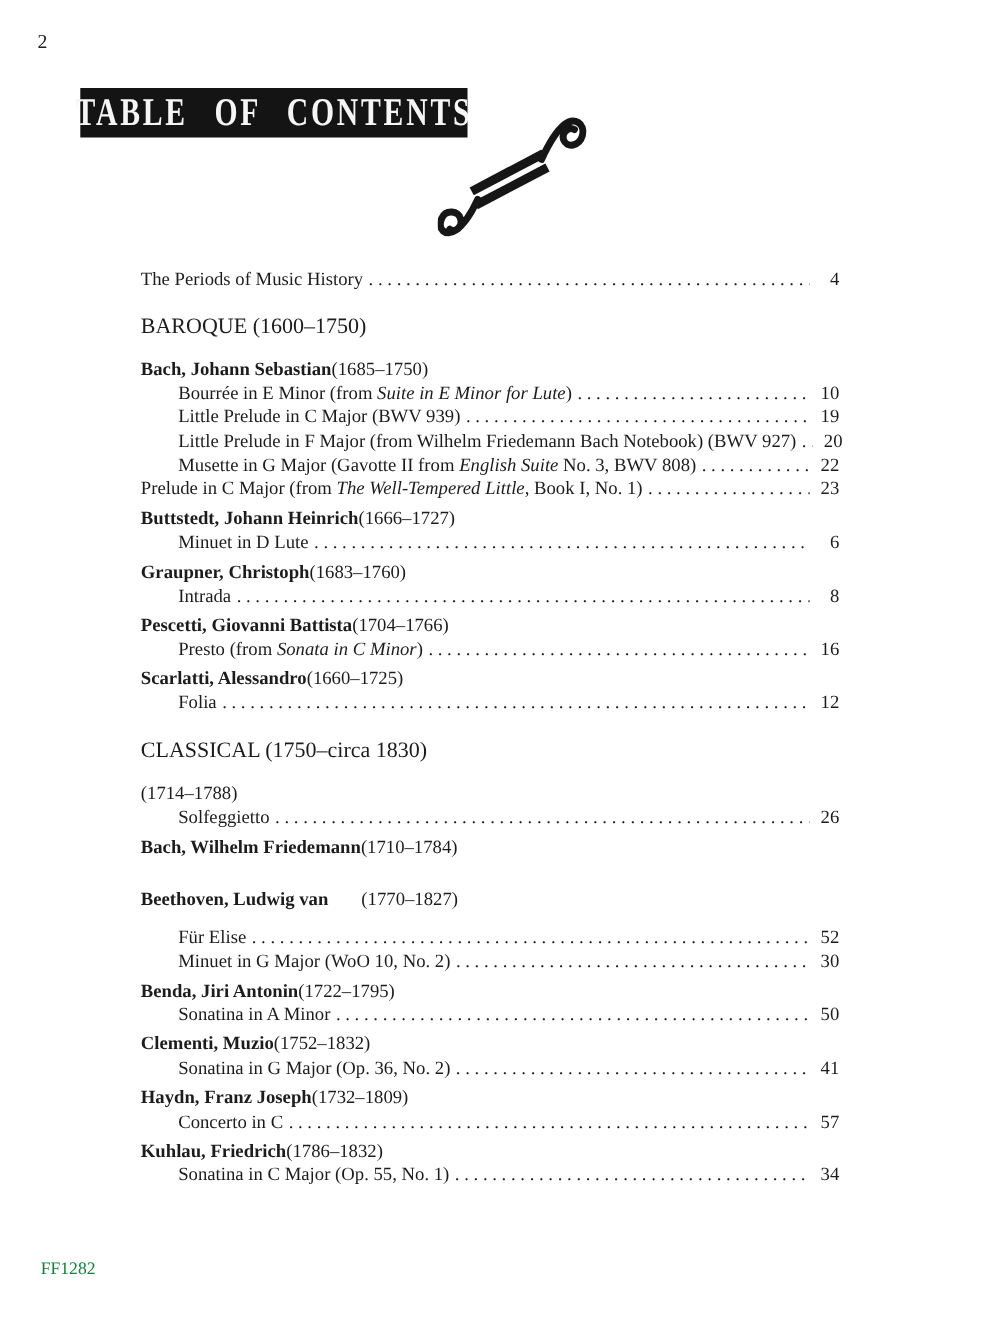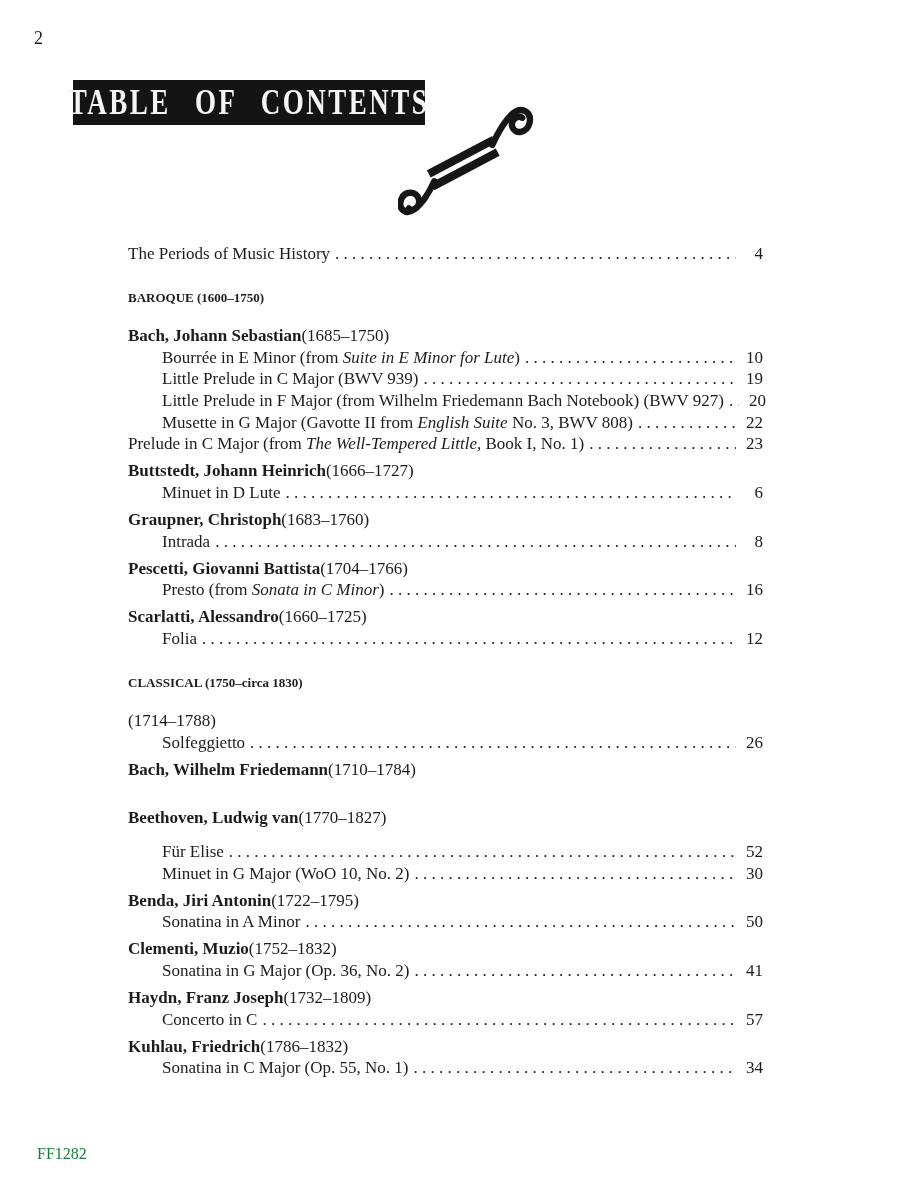--- a/index.html
+++ b/index.html
@@ -45,29 +45,29 @@
   .toc {
     position: absolute; left: 128px; top: 243px;
     width: 635px;
   }
   .row {
     display: flex; align-items: baseline;
     font-size: 17px; line-height: 21.6px;
     white-space: nowrap;
   }
   .section {
-    font-weight: 700; font-size: 13px;
+    font-weight: 400; font-size: 20px;
     margin-top: 22px; margin-bottom: 17px;
     display: block;
   }
   .composer { margin-top: 5.5px; }
   .cname { font-weight: 700; }
   .cdates { font-weight: 400; }
   .entry.ind { padding-left: 34px; }
-  .sp-large { margin-top: 27px; }
+  .sp-large { margin-top: 27px; gap: 30px; }
   .sp-medium { margin-top: 12px; }
 
   .etitle { flex: 0 0 auto; }
   .etitle i { font-style: italic; }
   .leader {
     flex: 1 1 auto;
     overflow: hidden;
     margin: 0 3px 0 5px;
     min-width: 10px;
   }

